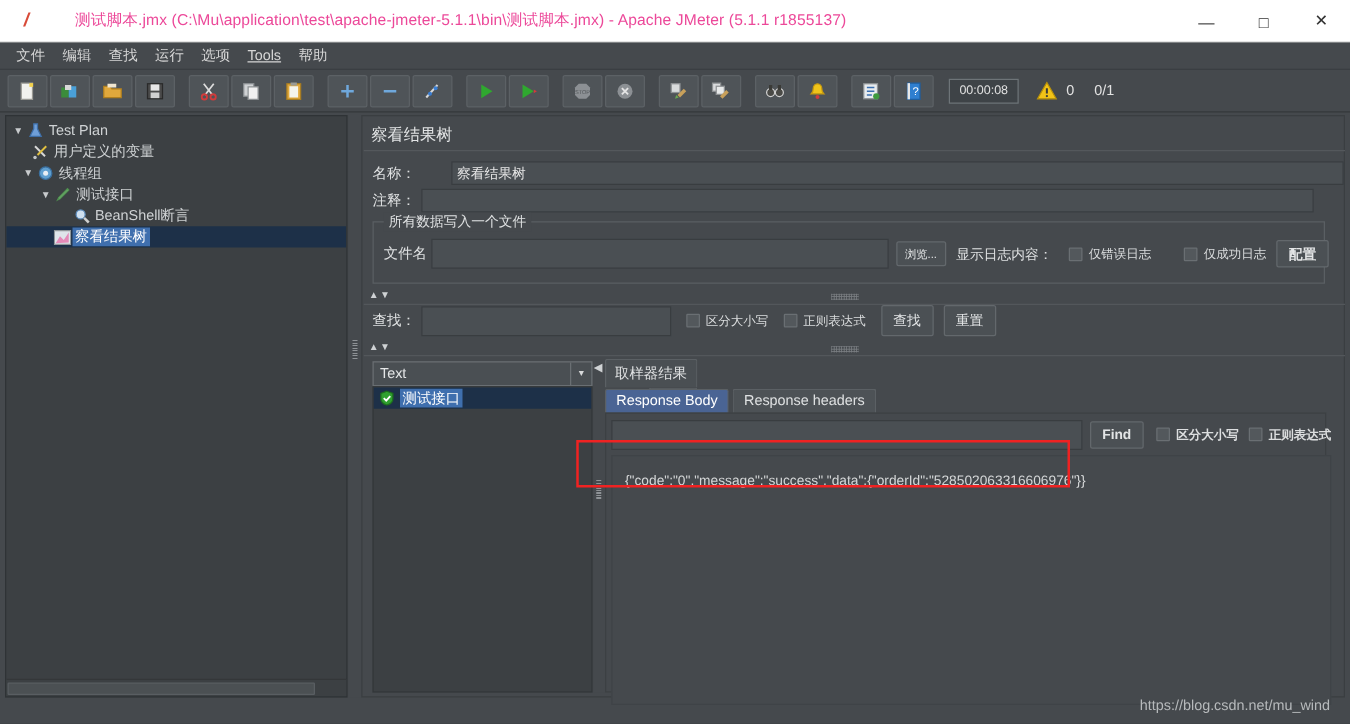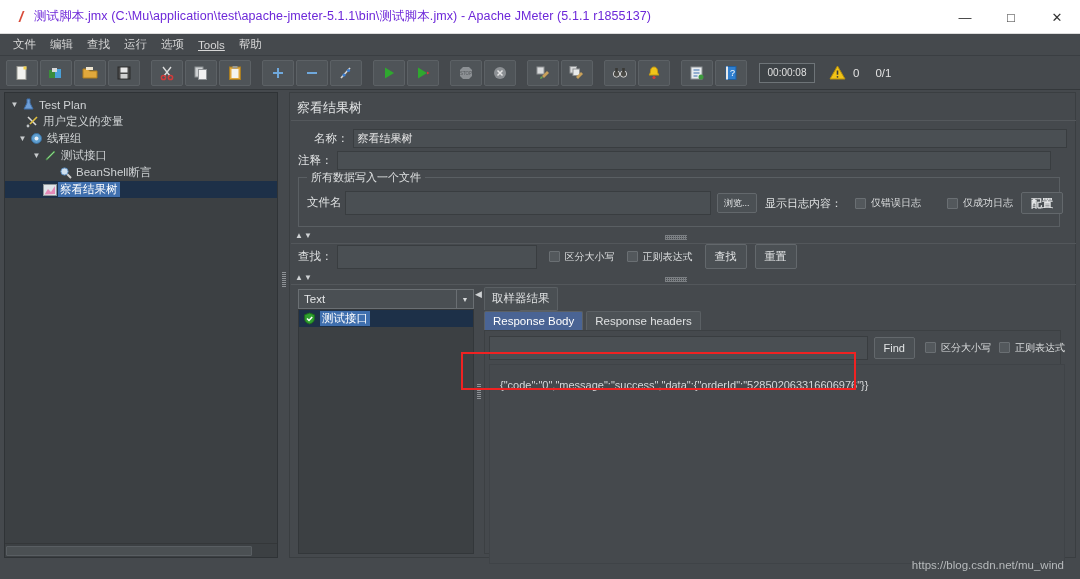--- a/index.html
+++ b/index.html
@@ -14,21 +14,21 @@
   
   .titlebar {
     position:absolute; left:0; top:0; width:1080px; height:34px;
     background:#ffffff; border-bottom:1px solid #dcdcdc;
     display:flex; align-items:center;
   }
   .tb-icon {
     width:26px; margin-left:8px; text-align:center;
     color:#d84a38; font-size:15px; font-weight:bold; font-style:italic;
   }
-  .tb-title { font-size:12.5px; color:#6d28d9; letter-spacing:0.1px; white-space:nowrap;}
+  .tb-title { font-size:12.5px; color:#ec4899; letter-spacing:0.1px; white-space:nowrap;margin-left:26px;}
   .win-btns { position:absolute; right:0; top:0; height:34px; display:flex; }
   .win-btn {
     width:46px; height:34px; display:flex; align-items:center; justify-content:center;
     font-size:13px; color:#333;
   }
 
   
   .menubar {
     position:absolute; left:0; top:34px; width:1080px; height:22px;
     background:#45494d; display:flex; align-items:center; padding-left:6px;
@@ -201,21 +201,21 @@
     font-size:11.5px; color:#dfe1e2; padding:3px 8px 4px 8px; margin-right:3px;
     background:#4d5256; border:1px solid #5b6064; border-bottom:none;
     border-radius:2px 2px 0 0;
   }
   .subtab.active { background:#4a6494; color:#ffffff; }
 
   .resp-area {
     position:absolute; left:194px; top:323px; width:584px; height:239px;
     background:#45494d; border:1px solid #3c4043;
   }
-  .find-bar { position:absolute; left:4px; top:4px; width:576px; height:25px; display:flex; align-items:center; }
+  .find-bar { position:absolute; left:4px; top:4px; width:576px; height:25px; display:flex; align-items:center;font-weight:bold; }
   .find-input {
     width:394px; height:24px; background:#4a4f53; border:1px solid #393d40;
   }
   .find-btn { margin-left:6px; }
   .resp-body {
     position:absolute; left:4px; top:33px; width:576px; height:200px;
     background:#45494d; border:1px solid #3f4347;
   }
   .resp-text {
     position:absolute; left:10px; top:14px;
@@ -461,21 +461,21 @@
   </div>
 
   <div class="vsplit">
     <div class="grip"></div>
   </div>
 
   <div class="right-panel">
     <div class="panel-title">察看结果树</div>
     <div class="panel-sep"></div>
 
-    <div class="field-row" style="left:24px; top:36px;">
+    <div class="field-row" style="left:8px; top:36px;gap:24px;">
       <span class="field-label">名称：</span>
       <span class="jinput" style="width:714px; margin-left:4px;">察看结果树</span>
     </div>
 
     <div class="field-row" style="left:8px; top:58px;">
       <span class="field-label">注释：</span>
       <span class="jinput" style="width:714px; margin-left:4px;"></span>
     </div>
 
     <div class="groupbox" style="left:8px; top:84px; width:762px; height:50px;">

